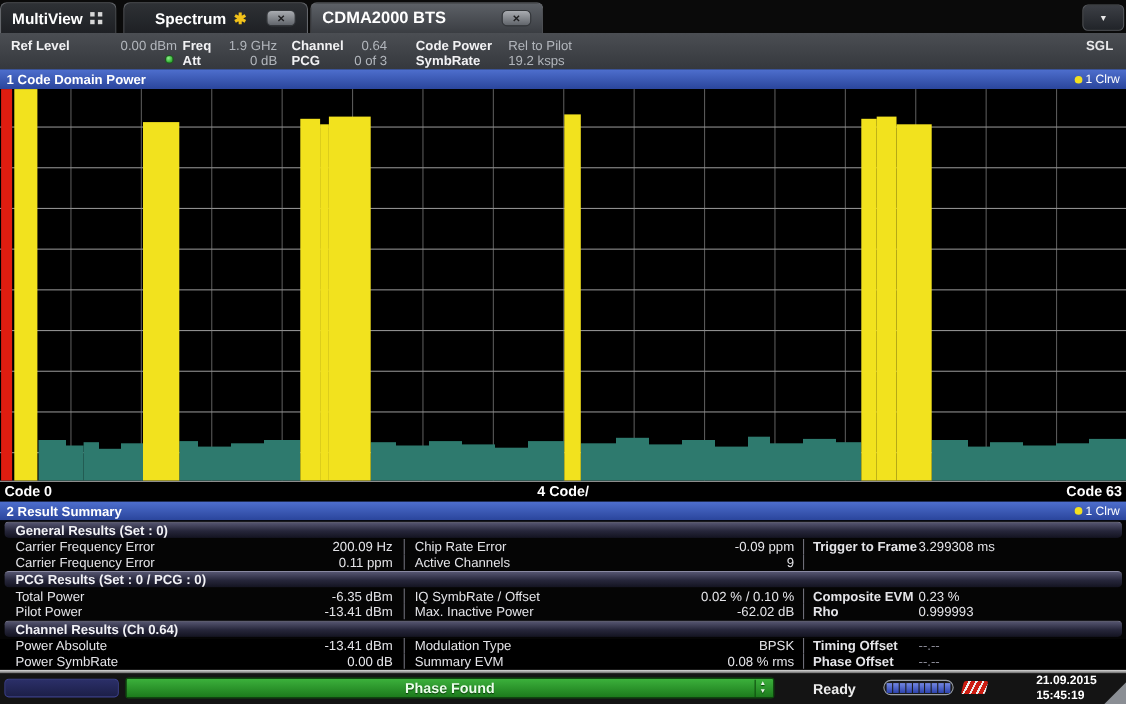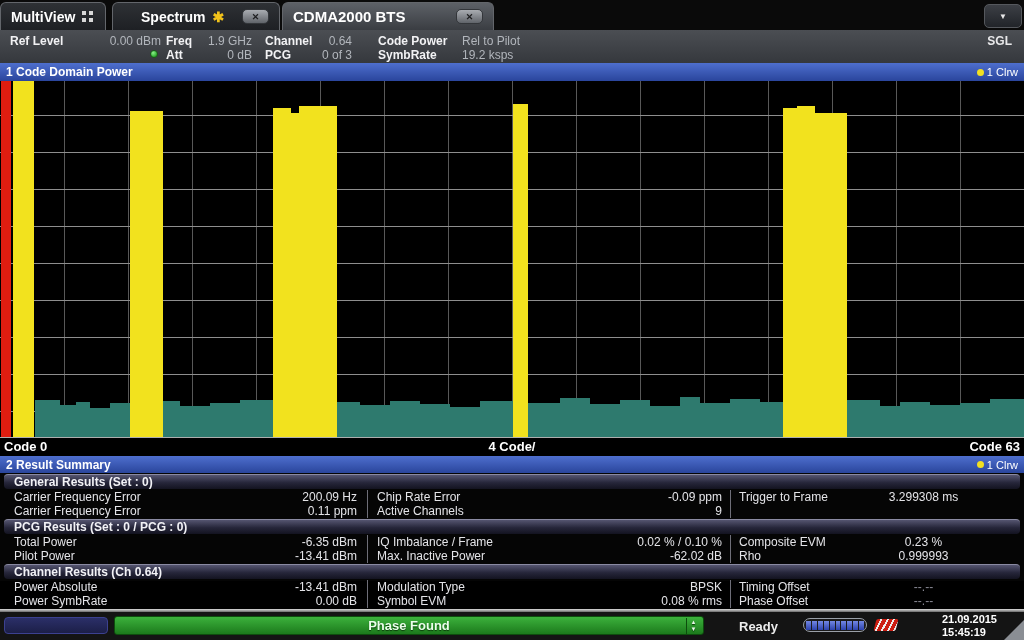--- a/index.html
+++ b/index.html
@@ -73,22 +73,22 @@
   .sec-header { position:absolute; left:4px; width:1016px; height:15px; line-height:15px;
     padding-left:10px; font-weight:bold; color:#f2f2f6; border-radius:4px;
     background:linear-gradient(#555570 0%,#26263a 55%,#131320 100%);
     border-top:1px solid #8a8aa2; }
   .trow { position:absolute; left:0; width:1024px; height:14px; line-height:14px; }
   .trow span { position:absolute; white-space:nowrap; }
   .l1 { left:14px; width:190px; }
   .v1 { left:215px; width:142px; text-align:right; }
   .l2 { left:377px; width:172px; }
   .v2 { left:553px; width:169px; text-align:right; }
-  .l3 { left:739px; width:170px; }
-  .v3 { left:835px; width:177px; text-align:center; }
+  .l3 { left:739px; width:170px;font-weight:bold; }
+  .v3 { left:835px; width:177px; text-align:left; }
   .sep { position:absolute; top:0; bottom:0; width:1px; background:#6e6e78; }
   .s1 { left:367px; } .s2 { left:730px; }
   .dim { color:#8a8a96; }
 
   
   #statusbar { position:absolute; left:0; top:609px; width:1024px; height:31px; background:#141414; }
   #statusbar::before { content:""; position:absolute; left:0; top:0; width:100%; height:3px;
     background:linear-gradient(#dcdcdc,#6a6a6a); }
   #seq-pill { position:absolute; left:4px; top:8px; width:104px; height:17px; border-radius:4px;
     background:linear-gradient(#2b2f68,#1c1f48); border:1px solid #3c4190; }
@@ -280,21 +280,21 @@
       <span class="sep s2"></span>
       <span class="l3"></span>
       <span class="v3"></span>
     </div>
 
     <div class="sec-header" style="top:46px">PCG Results (Set : 0 / PCG : 0)</div>
     <div class="trow" style="top:62px">
       <span class="l1">Total Power</span>
       <span class="v1">-6.35 dBm</span>
       <span class="sep s1"></span>
-      <span class="l2">IQ Imbalance / Frame</span>
+      <span class="l2">IQ SymbRate / Offset</span>
       <span class="v2">0.02 % /  0.10 %</span>
       <span class="sep s2"></span>
       <span class="l3">Composite EVM</span>
       <span class="v3">0.23 %</span>
     </div>
     <div class="trow" style="top:76px">
       <span class="l1">Pilot Power</span>
       <span class="v1">-13.41 dBm</span>
       <span class="sep s1"></span>
       <span class="l2">Max. Inactive Power</span>
@@ -312,21 +312,21 @@
       <span class="l2">Modulation Type</span>
       <span class="v2">BPSK</span>
       <span class="sep s2"></span>
       <span class="l3">Timing Offset</span>
       <span class="v3 dim">--.--</span>
     </div>
     <div class="trow" style="top:121px">
       <span class="l1">Power SymbRate</span>
       <span class="v1">0.00 dB</span>
       <span class="sep s1"></span>
-      <span class="l2">Symbol EVM</span>
+      <span class="l2">Summary EVM</span>
       <span class="v2">0.08 % rms</span>
       <span class="sep s2"></span>
       <span class="l3">Phase Offset</span>
       <span class="v3 dim">--.--</span>
     </div>
   </div>
 
   <div id="statusbar">
     <div id="seq-pill"></div>
     <div id="sync-btn">

